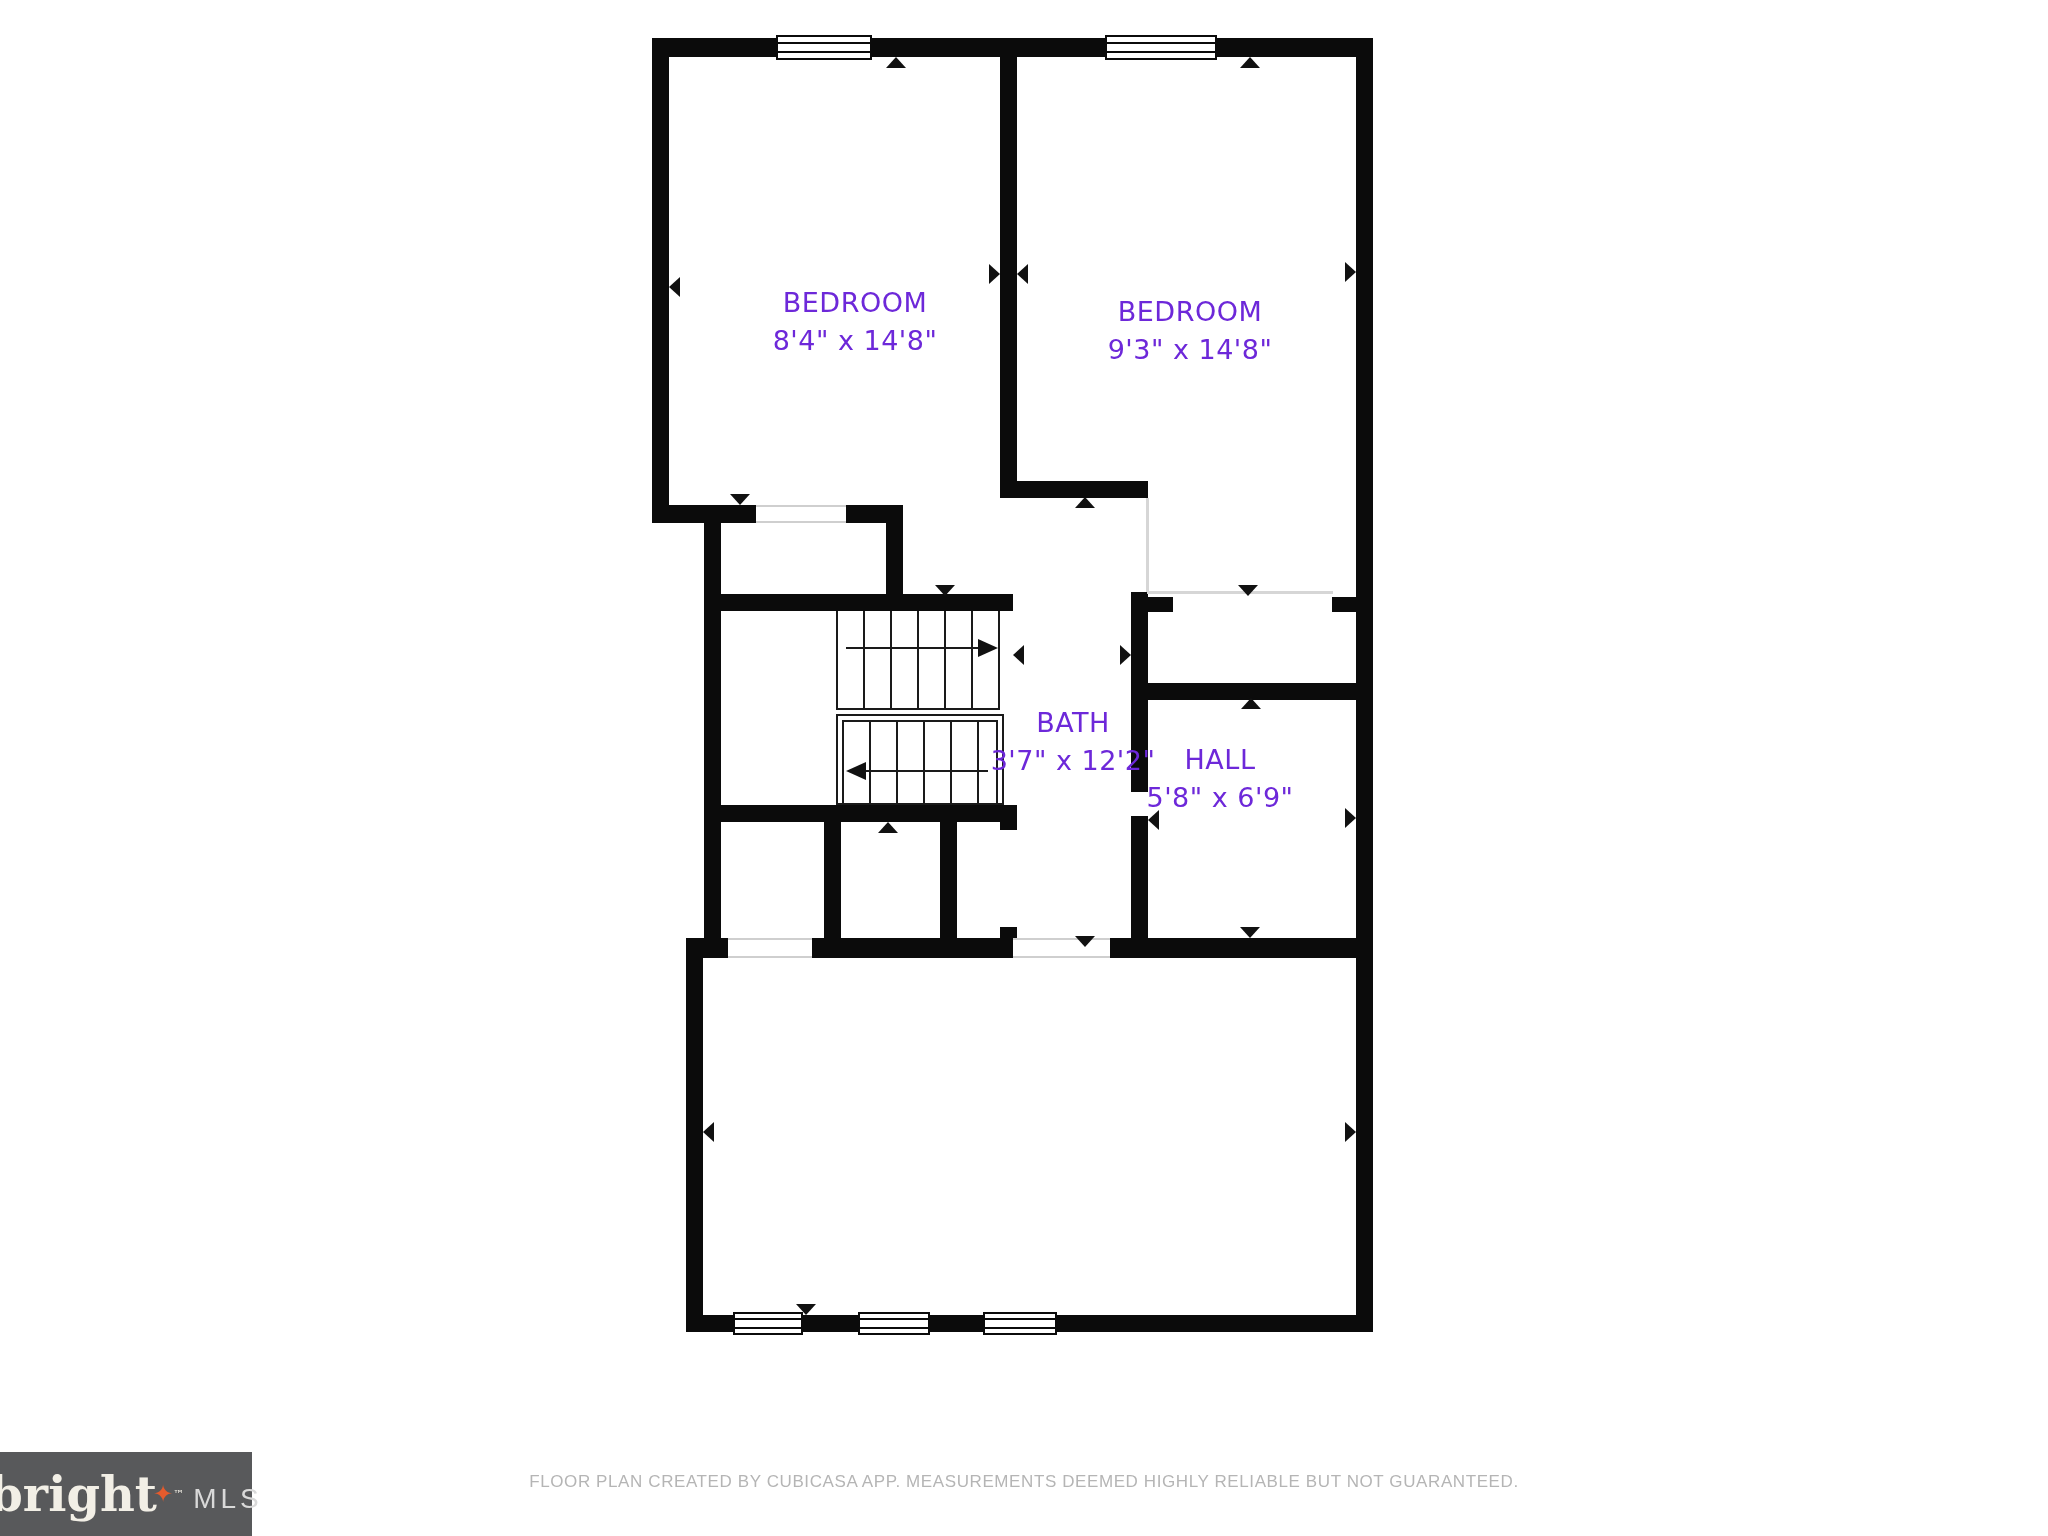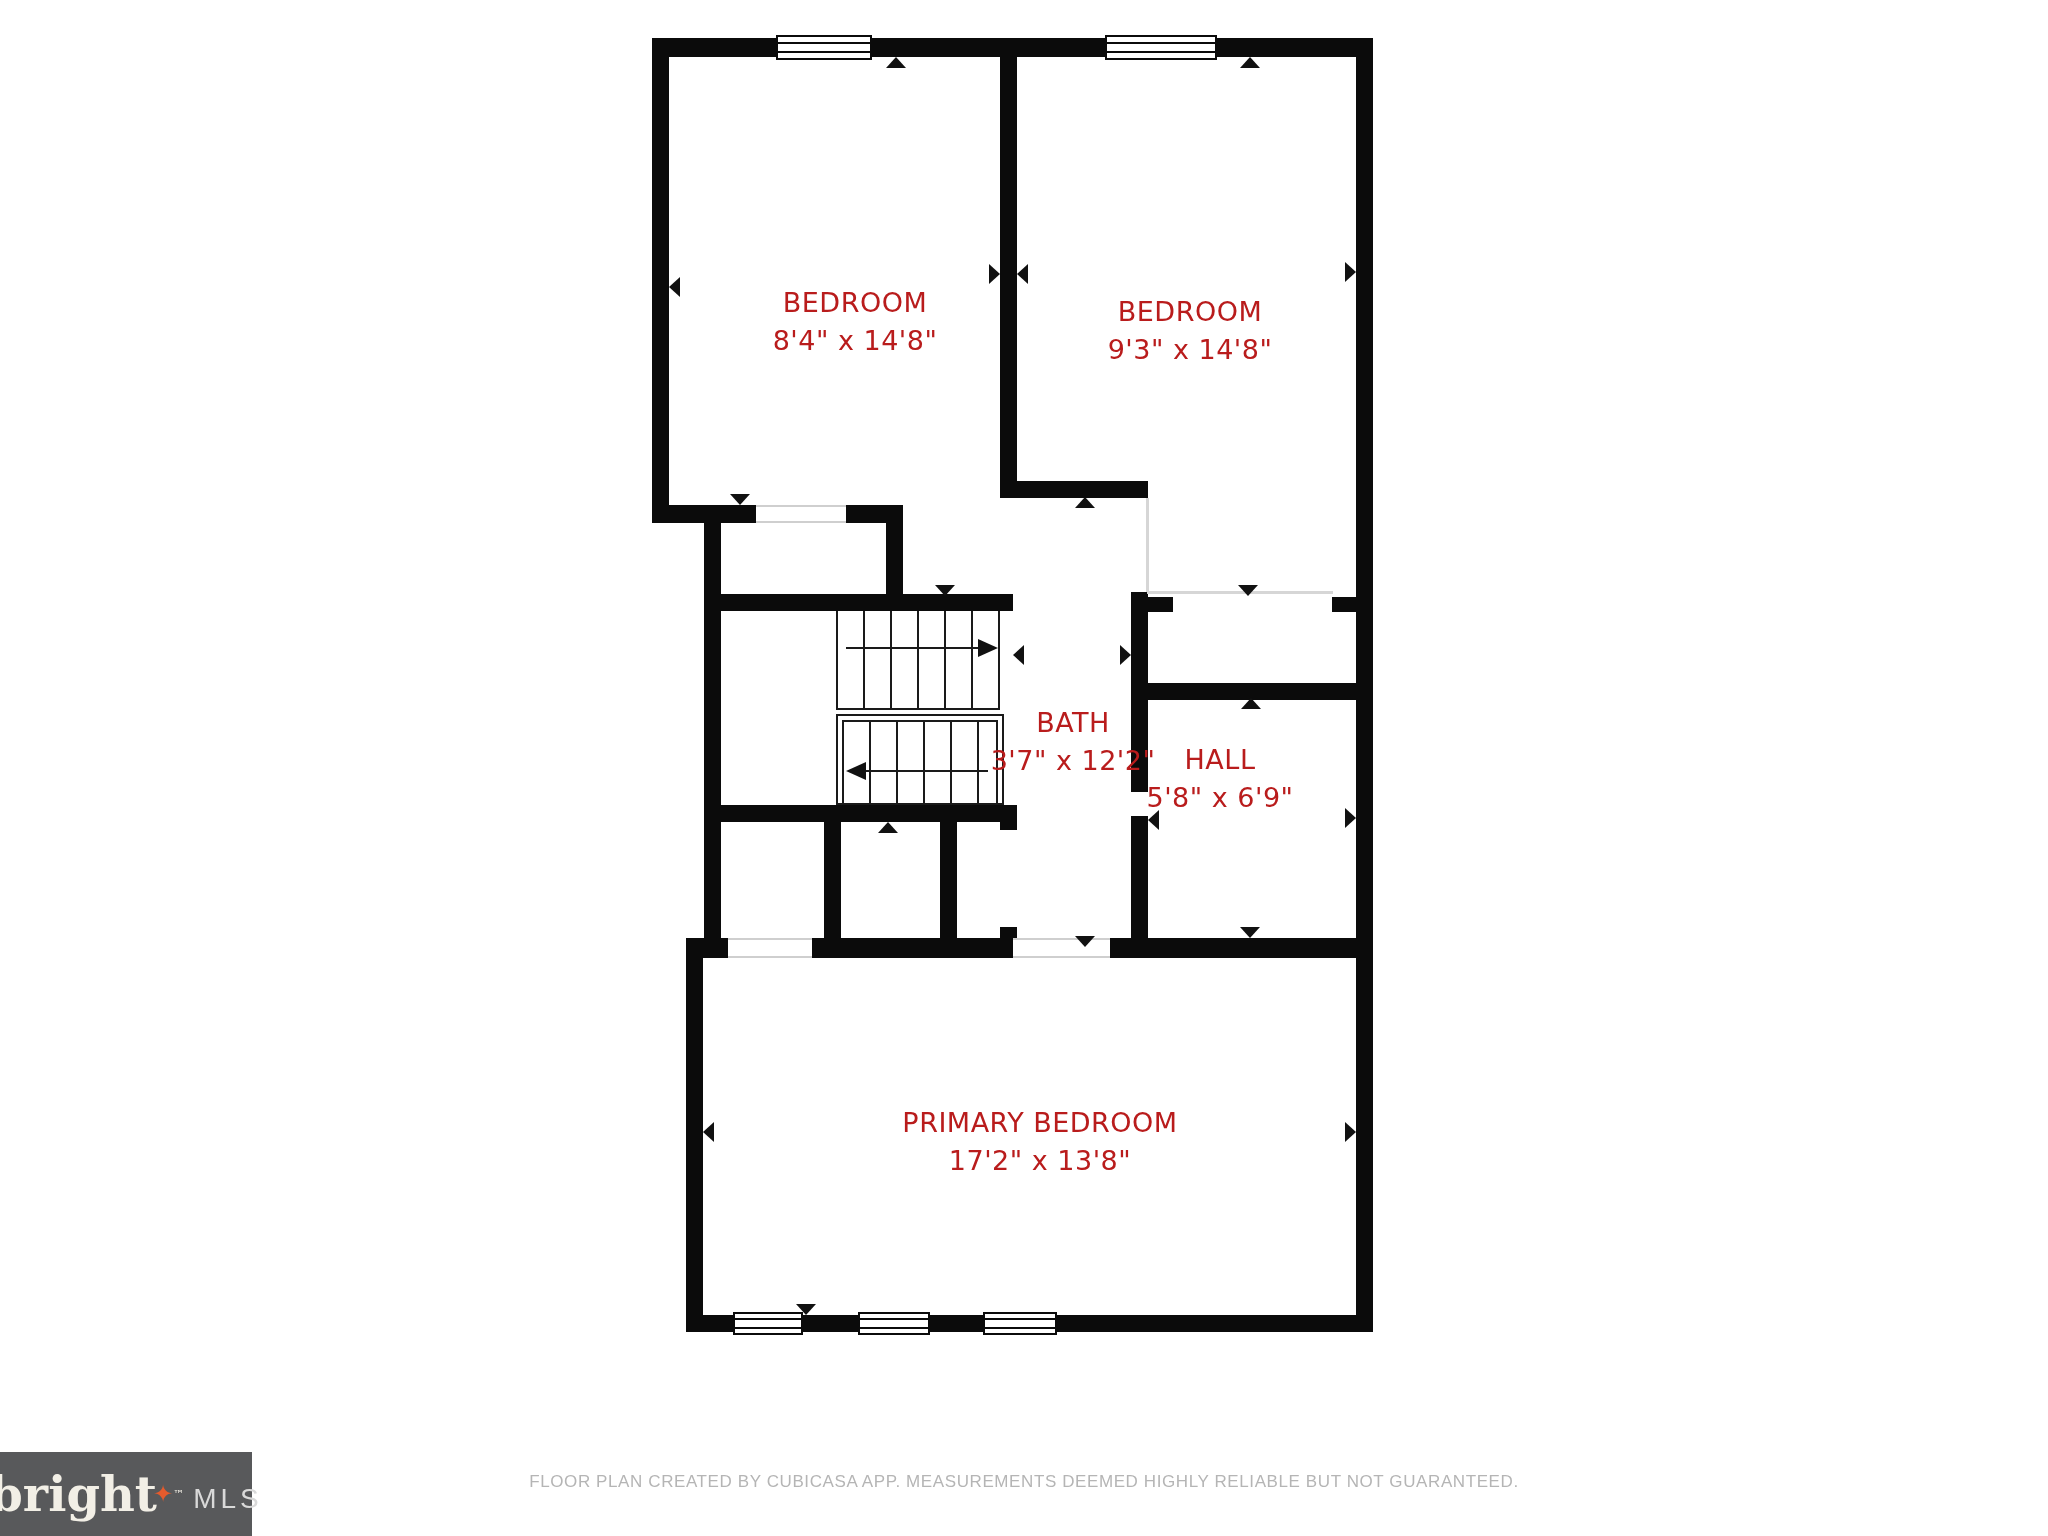--- a/index.html
+++ b/index.html
@@ -15,21 +15,21 @@
   .tl{position:absolute;background:#d6d6d6;}
   .sline{position:absolute;background:#1a1a1a;}
   .srect{position:absolute;border:2px solid #1a1a1a;box-sizing:border-box;background:transparent;}
   .mu,.md,.ml,.mr,.ahr,.ahl{position:absolute;width:0;height:0;}
   .mu{border-left:10px solid transparent;border-right:10px solid transparent;border-bottom:11px solid #111;}
   .md{border-left:10px solid transparent;border-right:10px solid transparent;border-top:11px solid #111;}
   .ml{border-top:10px solid transparent;border-bottom:10px solid transparent;border-right:11px solid #111;}
   .mr{border-top:10px solid transparent;border-bottom:10px solid transparent;border-left:11px solid #111;}
   .ahr{border-top:9px solid transparent;border-bottom:9px solid transparent;border-left:20px solid #111;}
   .ahl{border-top:9px solid transparent;border-bottom:9px solid transparent;border-right:20px solid #111;}
-  .room-label{position:absolute;transform:translate(-50%,-50%);text-align:center;color:#b91c1c;
+  .room-label{position:absolute;transform:translate(-50%,-50%);text-align:center;color:#6d28d9;
               font-size:27px;line-height:38px;letter-spacing:0.5px;white-space:nowrap;}
   .logo{position:absolute;left:0;top:1452px;width:252px;height:84px;background:#58595b;
         display:flex;align-items:center;justify-content:center;}
   .logo .brand{font-family:"DejaVu Serif","Liberation Serif",serif;font-weight:bold;
                font-size:48px;color:#f2efe6;line-height:1;}
   .logo .star{color:#e55b2d;font-size:24px;vertical-align:14px;margin-left:-4px;line-height:1;}
   .logo .tm{color:#f2efe6;font-size:11px;vertical-align:26px;line-height:1;}
   .logo .mls{font-family:"Liberation Sans",sans-serif;font-size:28px;color:#d9d9d9;
              letter-spacing:4px;margin-left:9px;margin-top:10px;line-height:1;}
   .disclaimer{position:absolute;left:0;top:1472px;width:2048px;text-align:center;
@@ -144,24 +144,20 @@
     <div>9'3" x 14'8"</div>
   </div>
   <div class="room-label" style="left:1073px;top:742px;">
     <div>BATH</div>
     <div>3'7" x 12'2"</div>
   </div>
   <div class="room-label" style="left:1220px;top:779px;">
     <div>HALL</div>
     <div>5'8" x 6'9"</div>
   </div>
-  <div class="room-label" style="left:1040px;top:1142px;">
-    <div>PRIMARY BEDROOM</div>
-    <div>17'2" x 13'8"</div>
-  </div>
 
   <div class="logo">
     <span class="brand">bright</span>
       <span class="star">✦</span>
       <span class="tm">™</span>
     <span class="mls">MLS</span>
   </div>
   <div class="disclaimer">FLOOR PLAN CREATED BY CUBICASA APP. MEASUREMENTS DEEMED HIGHLY RELIABLE BUT NOT GUARANTEED.</div>
 
 </div>

